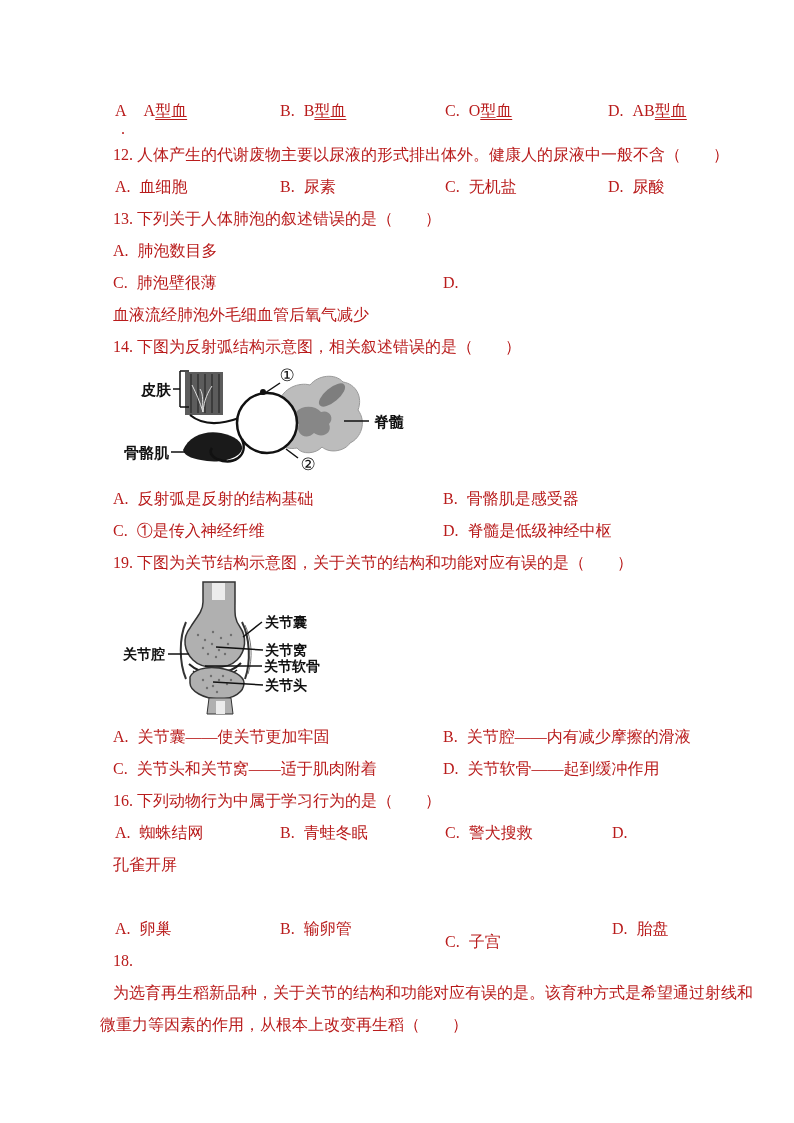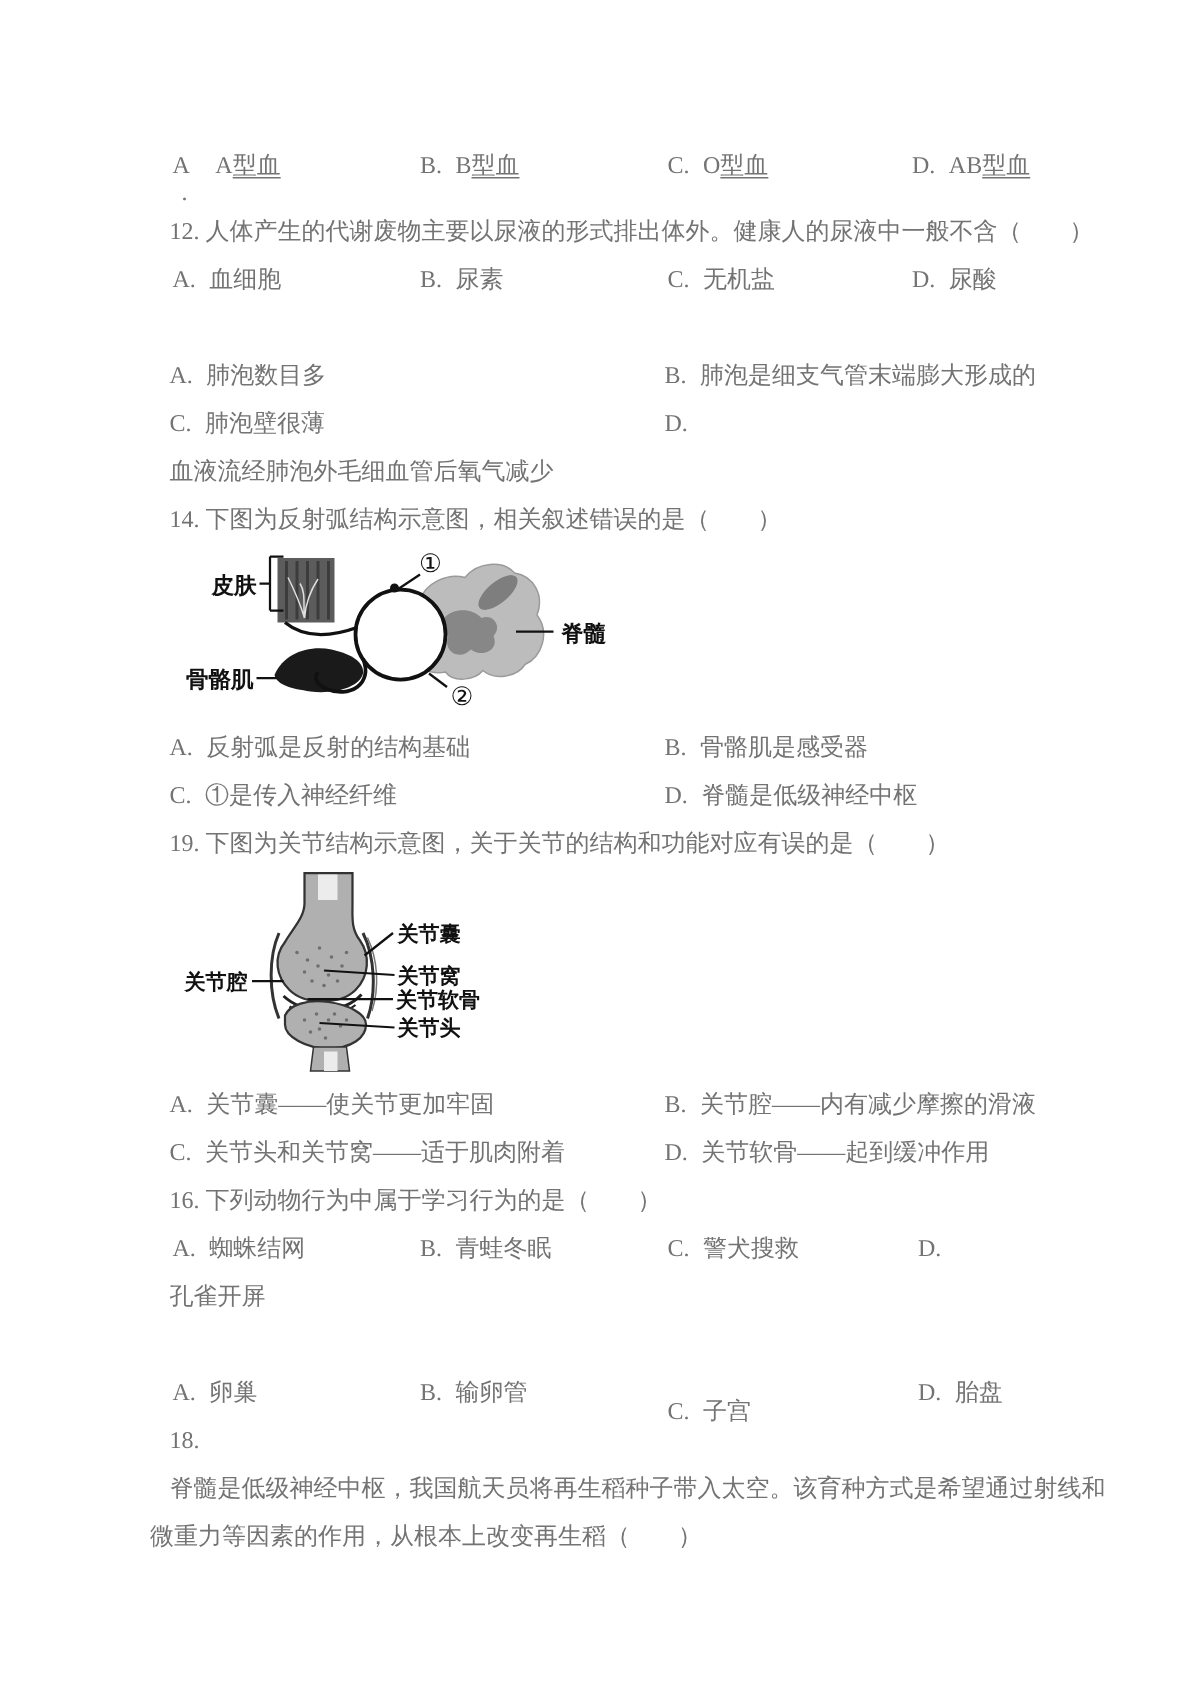--- a/index.html
+++ b/index.html
@@ -1,19 +1,19 @@
 <!DOCTYPE html>
 <html><head>
 <meta charset="utf-8">
 <style>
   html,body{margin:0;padding:0;background:#ffffff;}
   .page{
     position:relative;width:794px;height:1123px;background:#ffffff;
     font-family:"Liberation Serif","DejaVu Serif",serif;
-    font-size:16px;color:#737373;overflow:hidden;
+    font-size:16px;color:#b91c1c;overflow:hidden;
   }
   .t{position:absolute;white-space:nowrap;line-height:19px;}
   .lab{display:inline-block;margin-right:9px;}
   .lab-wide{display:inline-block;margin-right:17px;}
   .ul{text-decoration:underline;text-underline-offset:3px;}
   svg{position:absolute;}
   svg text{font-family:"Liberation Serif","DejaVu Serif",serif;fill:#111;}
 </style>
 </head>
 <body>
@@ -25,22 +25,22 @@
   <span class="t" style="left:280px;top:101px"><span class="lab">B.</span><span>B</span><span class="ul">型血</span></span>
   <span class="t" style="left:445px;top:101px"><span class="lab">C.</span><span>O</span><span class="ul">型血</span></span>
   <span class="t" style="left:608px;top:101px"><span class="lab">D.</span><span>AB</span><span class="ul">型血</span></span>
 
   <div class="t" style="left:113px;top:145px">12. 人体产生的代谢废物主要以尿液的形式排出体外。健康人的尿液中一般不含（　　）</div>
   <span class="t" style="left:115px;top:177px"><span class="lab">A.</span><span>血细胞</span></span>
   <span class="t" style="left:280px;top:177px"><span class="lab">B.</span><span>尿素</span></span>
   <span class="t" style="left:445px;top:177px"><span class="lab">C.</span><span>无机盐</span></span>
   <span class="t" style="left:608px;top:177px"><span class="lab">D.</span><span>尿酸</span></span>
 
+  <div class="t" style="left:113px;top:209px">13. 下列关于人体肺泡的叙述错误的是（　　）</div>
   <span class="t" style="left:113px;top:241px"><span class="lab">A.</span><span>肺泡数目多</span></span>
-  <span class="t" style="left:443px;top:241px"><span class="lab">B.</span><span>肺泡是细支气管末端膨大形成的</span></span>
   <span class="t" style="left:113px;top:273px"><span class="lab">C.</span><span>肺泡壁很薄</span></span>
   <span class="t" style="left:443px;top:273px"><span class="lab">D.</span><span></span></span>
   <div class="t" style="left:113px;top:305px">血液流经肺泡外毛细血管后氧气减少</div>
 
   <div class="t" style="left:113px;top:337px">14. 下图为反射弧结构示意图，相关叙述错误的是（　　）</div>
 
   <svg width="300" height="122" viewBox="0 0 300 122" style="left:113px;top:362px">
 
     <path d="M166,40 C170,26 186,20 197,23 C205,13 222,11 230,20 C243,22 250,35 245,48 C254,60 248,76 237,81 C232,89 217,92 209,85 C203,92 189,93 184,86 C170,89 157,78 162,64 C154,57 158,45 166,40 Z" fill="#bcbcbc" stroke="#9a9a9a" stroke-width="1"></path>
     <ellipse cx="219" cy="33" rx="16" ry="7" transform="rotate(-40 219 33)" fill="#7e7e7e"></ellipse>
@@ -143,16 +143,16 @@
   <span class="t" style="left:445px;top:823px"><span class="lab">C.</span><span>警犬搜救</span></span>
   <span class="t" style="left:612px;top:823px"><span class="lab">D.</span><span></span></span>
   <div class="t" style="left:113px;top:855px">孔雀开屏</div>
 
   <span class="t" style="left:115px;top:919px"><span class="lab">A.</span><span>卵巢</span></span>
   <span class="t" style="left:280px;top:919px"><span class="lab">B.</span><span>输卵管</span></span>
   <span class="t" style="left:445px;top:932px"><span class="lab">C.</span><span>子宫</span></span>
   <span class="t" style="left:612px;top:919px"><span class="lab">D.</span><span>胎盘</span></span>
 
   <div class="t" style="left:113px;top:951px">18.</div>
-  <div class="t" style="left:113px;top:983px">脊髓是低级神经中枢，我国航天员将再生稻种子带入太空。该育种方式是希望通过射线和</div>
+  <div class="t" style="left:113px;top:983px">为选育再生稻新品种，关于关节的结构和功能对应有误的是。该育种方式是希望通过射线和</div>
   <div class="t" style="left:100px;top:1015px">微重力等因素的作用，从根本上改变再生稻（　　）</div>
 
 </div>
 
 </body></html>

